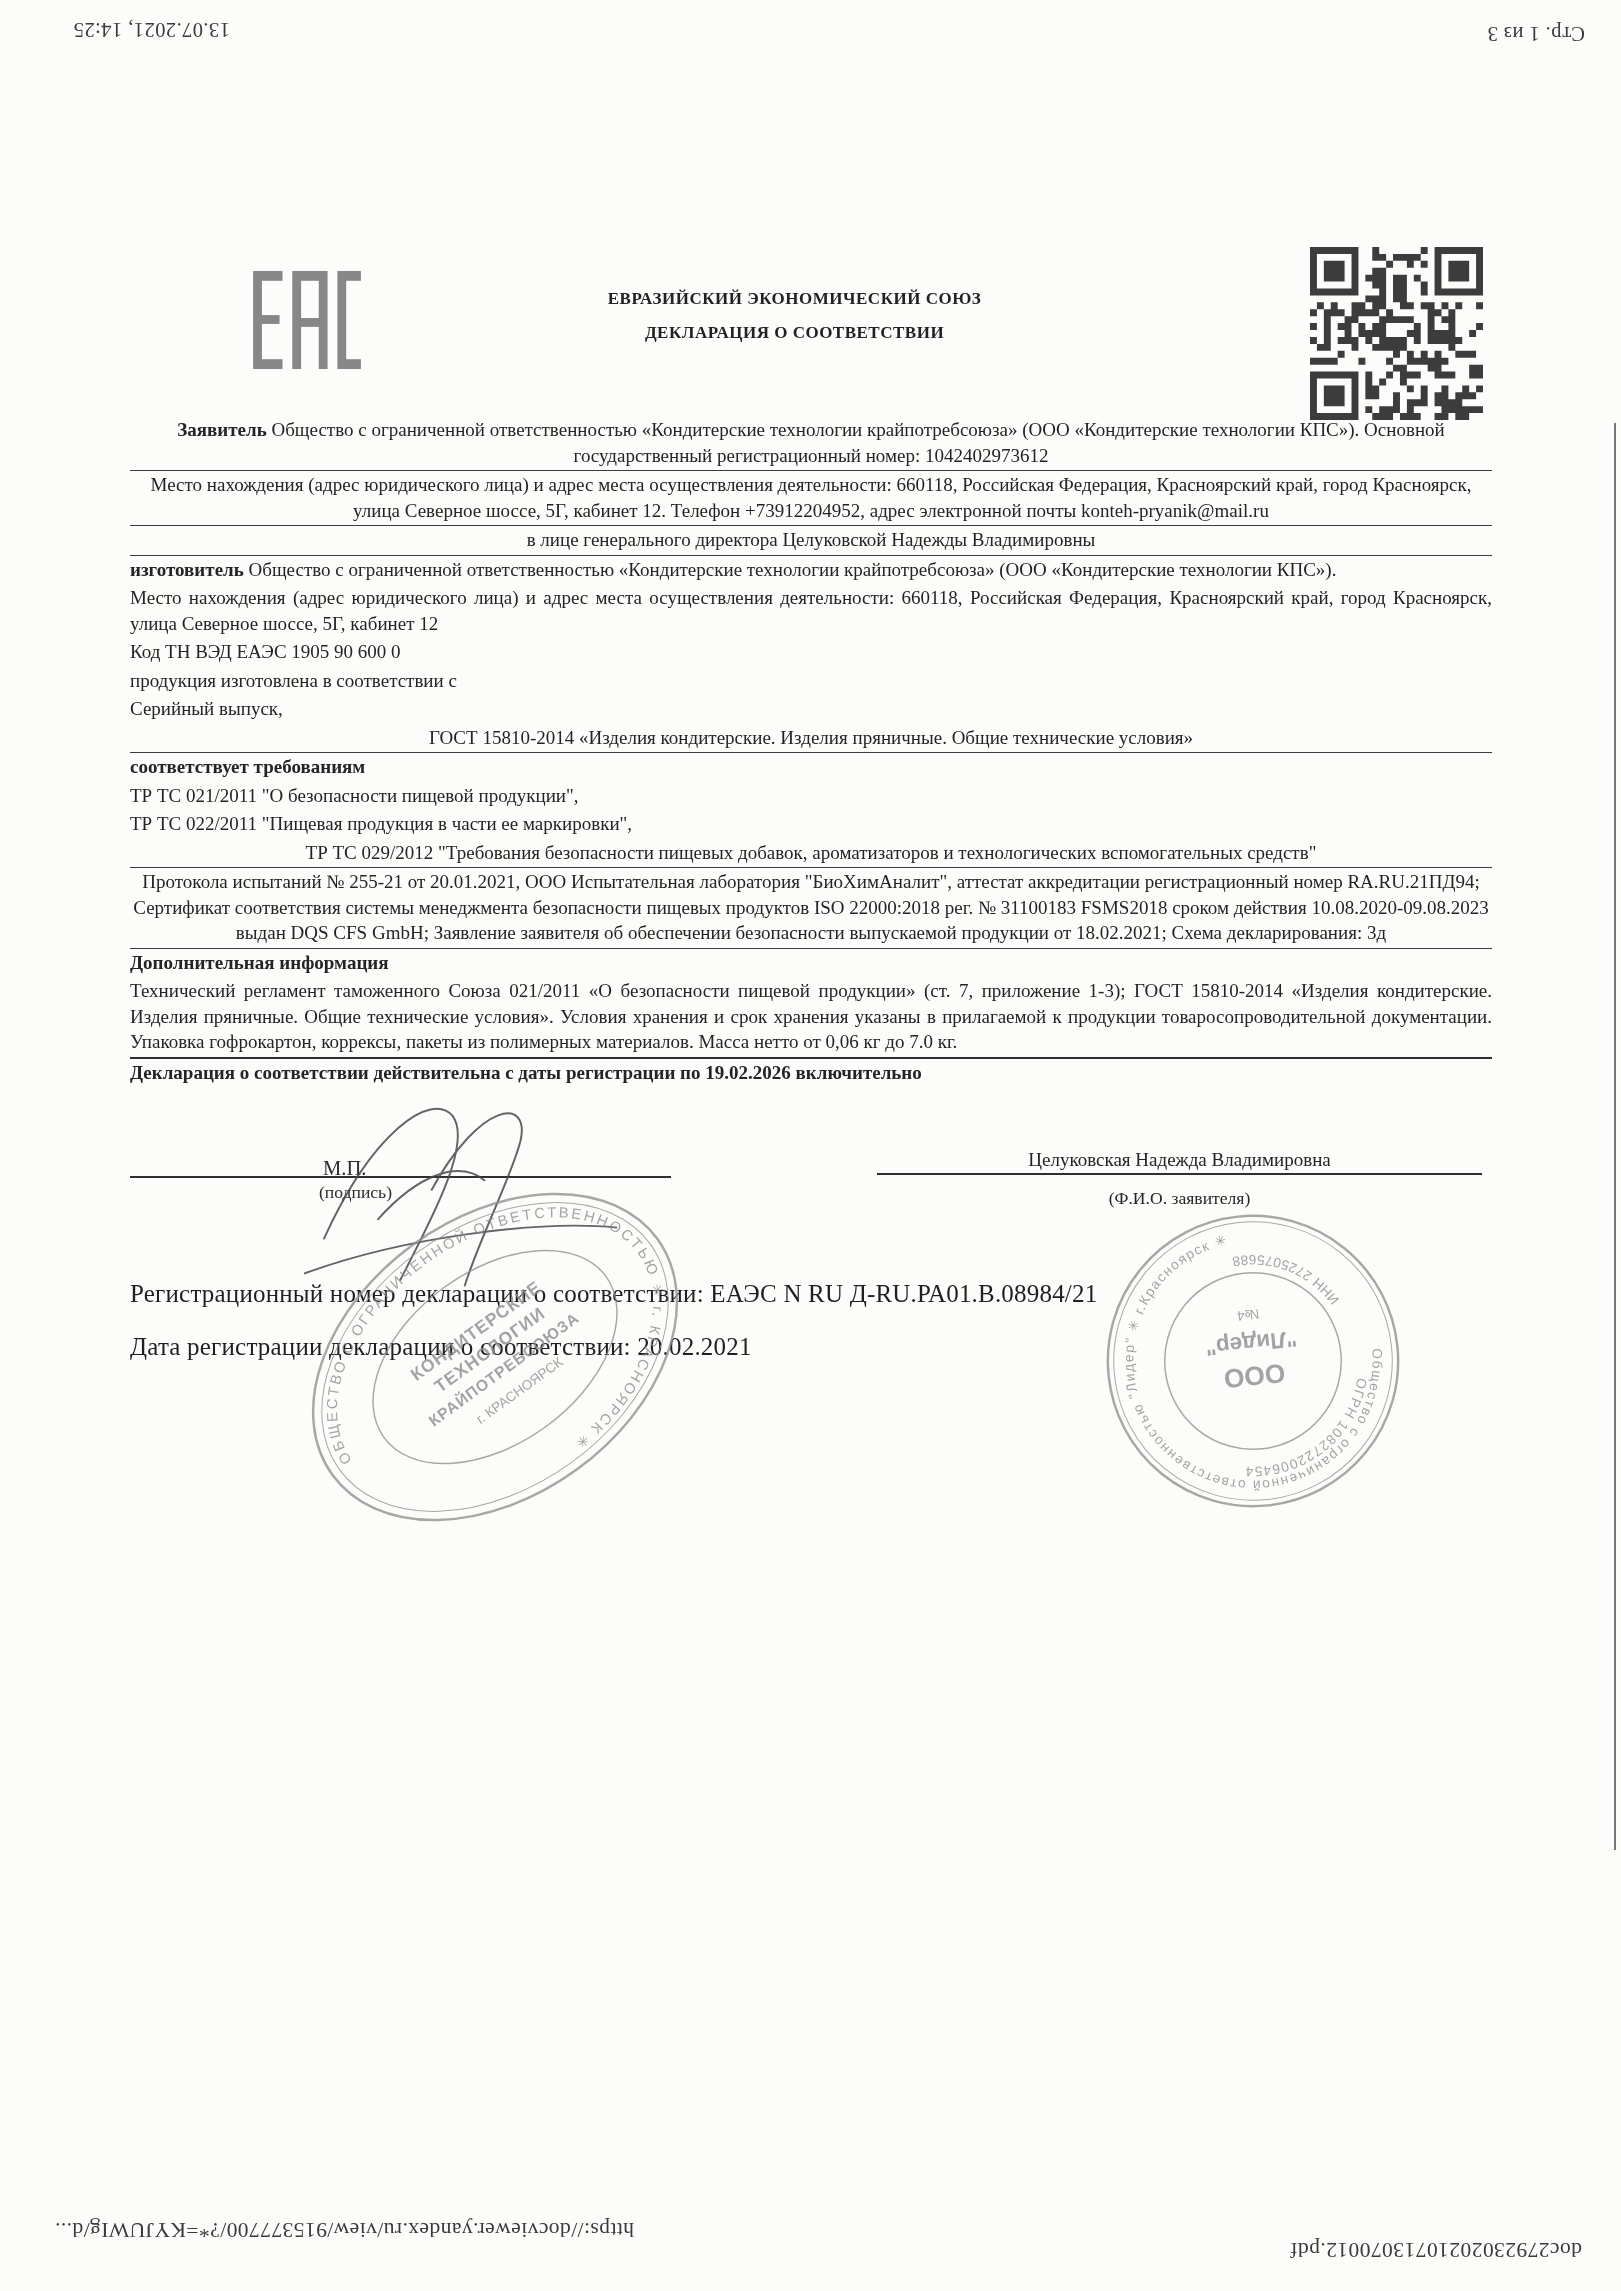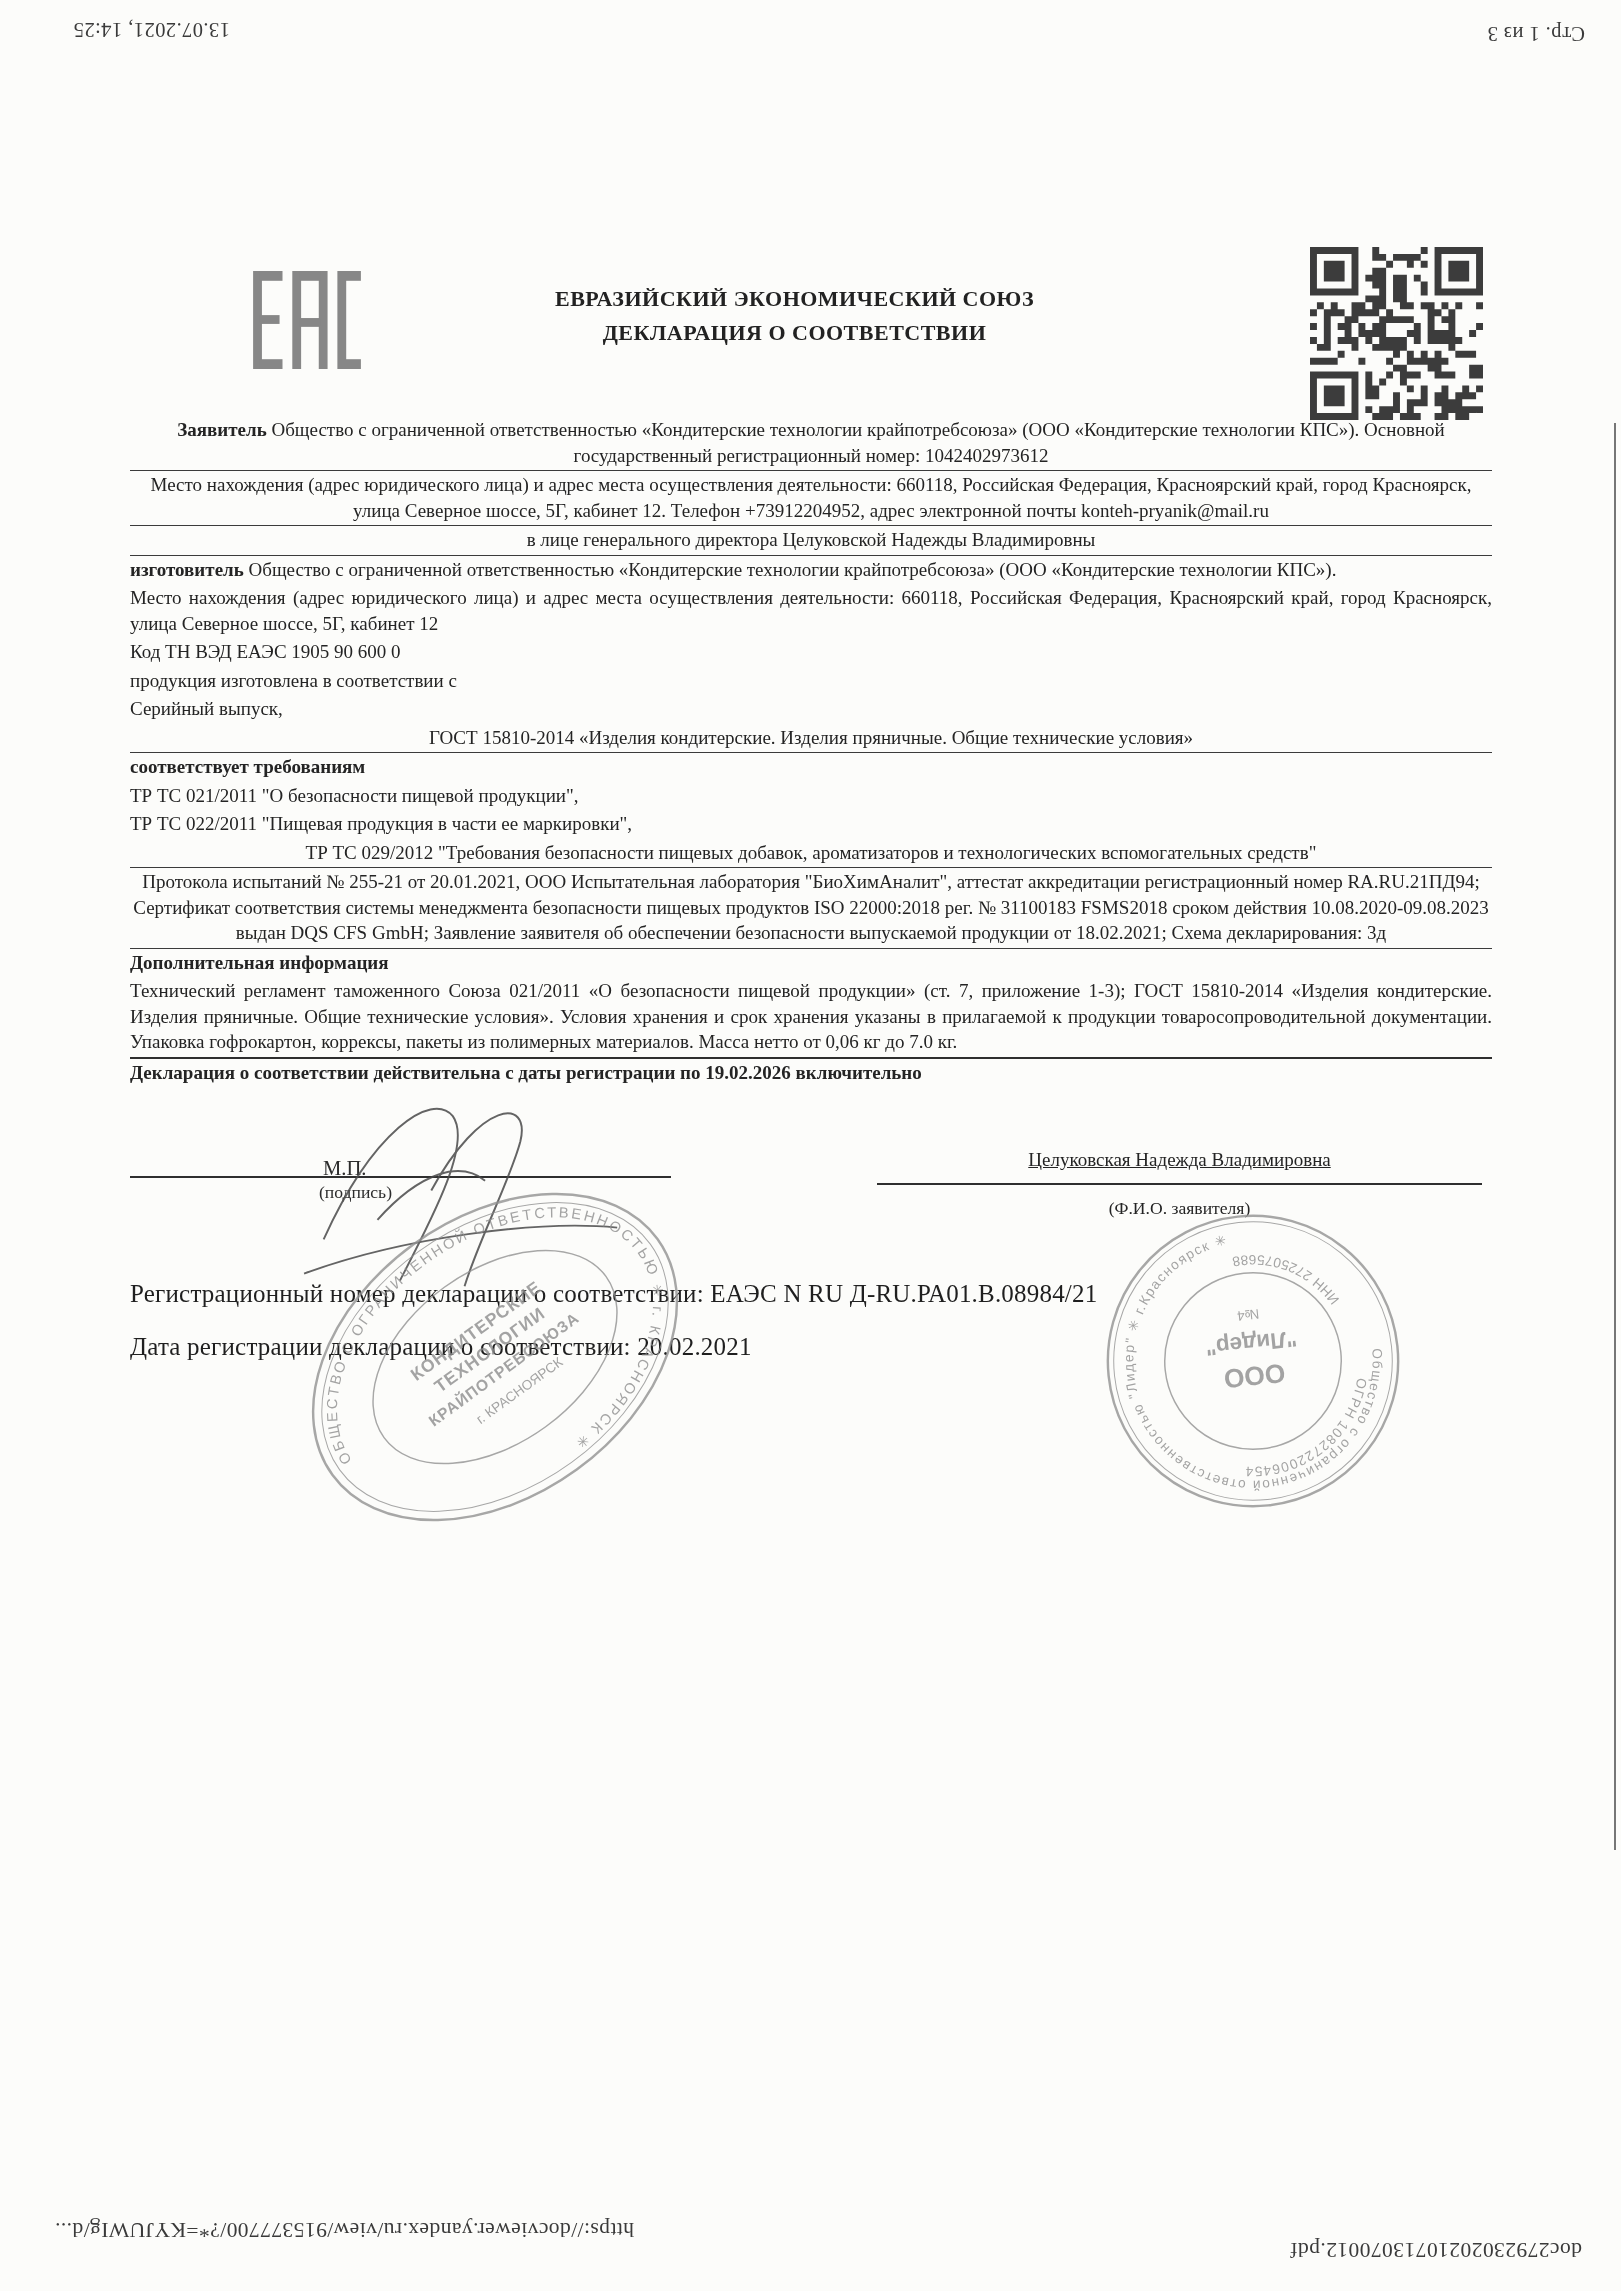--- a/index.html
+++ b/index.html
@@ -7,33 +7,33 @@
   .page{position:relative;width:1621px;height:2292px;background:#fcfcfa;overflow:hidden;
         font-family:"Liberation Serif", serif;color:#272727;}
   .rot180{transform:rotate(180deg);}
   .scan-meta{position:absolute;font-size:20.6px;color:#3a3a3a;letter-spacing:0.4px;}
   #dt{left:32px;top:17.6px;width:198px;text-align:left;}
   #pg{left:1458px;top:21.6px;width:127px;text-align:left;}
   #furl{left:14.7px;top:2217px;width:619px;text-align:left;font-size:21.6px;}
   #ffile{left:1110px;top:2237px;width:472px;text-align:left;font-size:21.6px;}
   .logo{position:absolute;left:253px;top:271px;opacity:.82;}
   .titles{position:absolute;left:363px;top:282px;width:863px;text-align:center;
-          font-weight:bold;font-size:22px;line-height:34px;letter-spacing:0.5px;color:#222;}
+          font-weight:bold;font-size:17px;line-height:34px;letter-spacing:0.5px;color:#222;}
   .qr{position:absolute;left:1310px;top:247px;}
   .body{position:absolute;left:130px;top:416px;width:1362px;font-size:19px;line-height:25.5px;color:#242424;}
   .row{padding:1px 0 2px 0;}
   .row.j{text-align:justify;}
   .row.u{border-bottom:1.6px solid #3b3b3b;text-align:center;}
   .row.thick{border-bottom:2.5px solid #2e2e2e;}
   .lead{font-weight:bold;}
   .sigline-left{position:absolute;left:130px;top:1176px;width:541px;border-top:2px solid #2f2f2f;}
   .sig-label{position:absolute;left:272px;top:1182px;width:167px;text-align:center;font-size:17.6px;color:#2c2c2c;}
   .mp-label{position:absolute;left:323px;top:1157px;font-size:20.6px;color:#2c2c2c;}
   .fio-block{position:absolute;left:877px;top:1149px;width:605px;text-align:center;font-size:19px;color:#242424;}
-  .fio-block .nm{padding-bottom:12px;border-bottom:2px solid #2f2f2f;text-decoration:underline;}
+  .fio-block .nm{padding-bottom:2px;border-bottom:2px solid #2f2f2f;}
   .fio-block .lb{padding-top:13px;font-size:17.6px;}
   .reg{position:absolute;left:130px;font-weight:normal;font-size:25px;color:#1f1f1f;letter-spacing:0.2px;}
   #regnum{top:1280px;}
   #regdate{top:1333px;}
   .stampsvg{position:absolute;opacity:.8;}
   .edge-line{position:absolute;left:1614px;top:423px;width:2px;height:1427px;background:#4a4a4a;opacity:.75;}
   .stamp-txt{font-family:"Liberation Sans", sans-serif;fill:#8e8e8e;}
   .stamp-ln{stroke:#929292;fill:none;}
 </style>
 </head>

